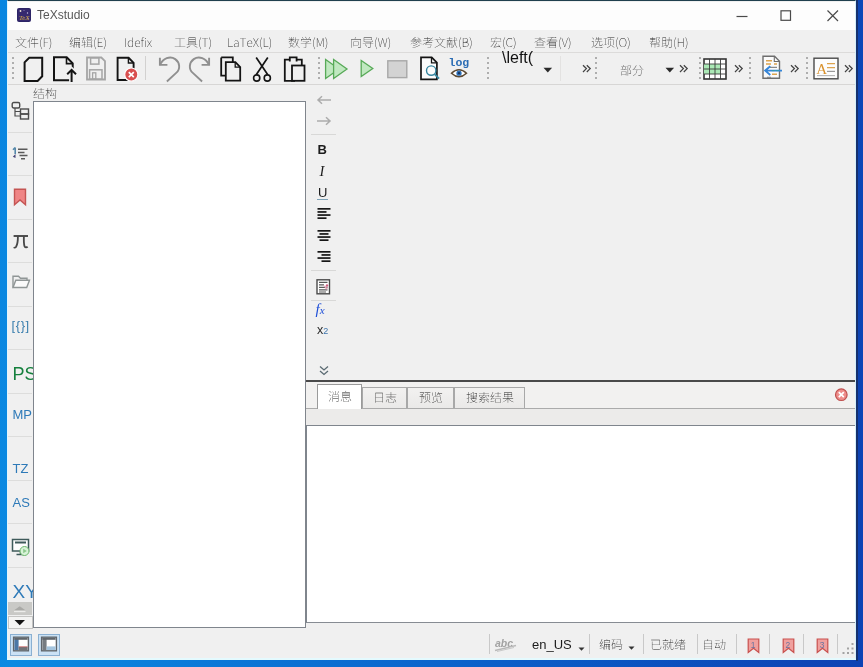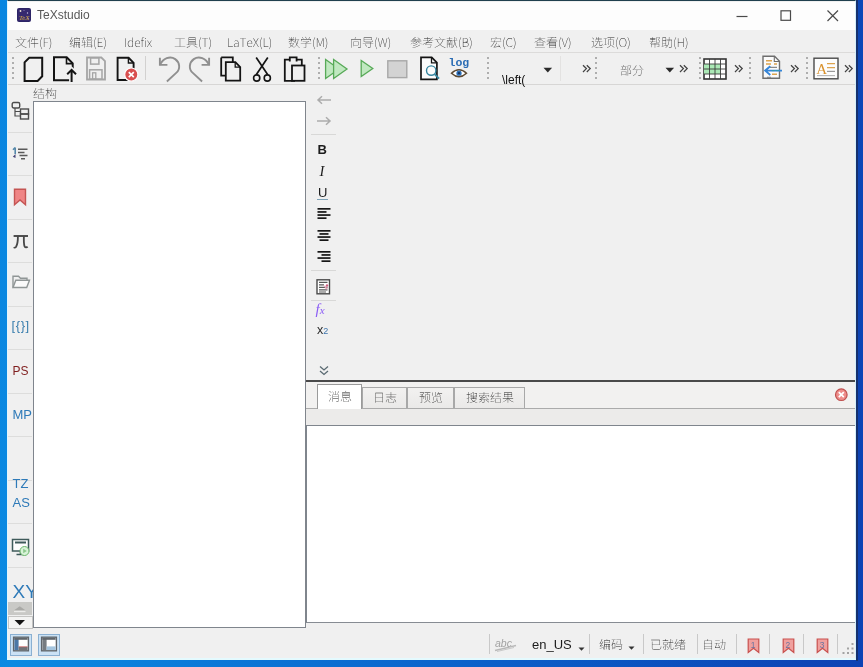--- a/index.html
+++ b/index.html
@@ -131,21 +131,21 @@
 <path d="M13.5 2.6 V7.8 H18.7" fill="none" stroke="#141414" stroke-width="1.3"></path>
 <circle cx="13.2" cy="15.6" r="4.7" fill="none" stroke="#35859f" stroke-width="1.4"></circle>
 <path d="M16.6 19.2 L21 23.6" stroke="#35859f" stroke-width="1.9"></path>
   </svg>
 <div class="a" style="left:448.5px;top:56px;font-family:'Liberation Mono',monospace;font-size:11.5px;font-weight:bold;color:#2a6cb4">log</div>
 <svg class="a" style="left:449px;top:67px" width="22" height="13">
     <path d="M2.5 6.2 Q10 -0.8 17.5 6.2 Q10 13.2 2.5 6.2 Z" fill="#fff" stroke="#5d4a33" stroke-width="1.5"></path>
 <circle cx="10" cy="6.2" r="2.6" fill="#2a6cb4"></circle>
     <circle cx="10" cy="6.2" r="1.1" fill="#14325e"></circle>
   </svg>
-<div class="a" style="left:502px;top:73px;font-size:12px;color:#111">\left(</div>
+<div class="a" style="left:502px;top:49px;font-size:16px;color:#111">\left(</div>
 <svg class="a" style="left:543px;top:66.5px" width="10" height="6">
     <path d="M0.5 0.8 L4.8 5.4 L9.1 0.8 Z" fill="#2b2b2b"></path>
   </svg>
 <div class="a" style="left:559.5px;top:56px;width:1px;height:25px;background:#e3e2e1"></div>
 <svg class="a" style="left:581.5px;top:63.5px" width="11" height="10">
     <path d="M1 1.2 L4.4 4.6 L1 8 M4.8 1.2 L8.2 4.6 L4.8 8" fill="none" stroke="#424242" stroke-width="1.25"></path>
   </svg>
 <div class="a" style="left:619.5px;top:63.2px"><svg width="25.9" height="13.4" viewBox="0 0 25.9 13.4">
       <path transform="translate(0,10.92)" d="M7.74 -9.25L10.8 -9.25L10.8 -8.9L8.09 -8.9L8.09 0.86L7.74 0.86L7.74 -9.25ZM10.75 -9.25L10.82 -9.25L10.9 -9.28L11.14 -9.11Q10.8 -8.3 10.37 -7.34Q9.94 -6.38 9.52 -5.5Q10.42 -4.61 10.73 -3.88Q11.05 -3.16 11.05 -2.51Q11.05 -2.1 10.95 -1.72Q10.85 -1.33 10.58 -1.16Q10.46 -1.08 10.28 -1.03Q10.1 -0.98 9.9 -0.96Q9.65 -0.94 9.35 -0.94Q9.05 -0.95 8.77 -0.96Q8.76 -1.03 8.72 -1.14Q8.69 -1.25 8.63 -1.33Q8.95 -1.3 9.26 -1.29Q9.58 -1.28 9.8 -1.3Q9.96 -1.32 10.1 -1.35Q10.24 -1.38 10.34 -1.44Q10.55 -1.57 10.63 -1.88Q10.7 -2.18 10.69 -2.51Q10.69 -3.13 10.36 -3.83Q10.02 -4.54 9.1 -5.45Q9.34 -5.94 9.57 -6.44Q9.8 -6.94 10.02 -7.42Q10.24 -7.91 10.42 -8.36Q10.61 -8.81 10.75 -9.18L10.75 -9.25ZM1.12 -8.46L6.64 -8.46L6.64 -8.1L1.12 -8.1L1.12 -8.46ZM0.72 -5.2L6.91 -5.2L6.91 -4.85L0.72 -4.85L0.72 -5.2ZM1.96 -7.74L2.28 -7.85Q2.59 -7.3 2.84 -6.65Q3.08 -6.01 3.17 -5.54L2.81 -5.42Q2.72 -5.9 2.48 -6.55Q2.23 -7.19 1.96 -7.74ZM5.62 -7.88L6 -7.76Q5.83 -7.32 5.63 -6.82Q5.44 -6.31 5.23 -5.84Q5.03 -5.36 4.84 -5L4.51 -5.1Q4.7 -5.47 4.91 -5.96Q5.12 -6.46 5.31 -6.97Q5.5 -7.48 5.62 -7.88ZM1.75 -0.26L6.11 -0.26L6.11 0.1L1.75 0.1L1.75 -0.26ZM1.56 -3.52L6.26 -3.52L6.26 0.59L5.9 0.59L5.9 -3.17L1.91 -3.17L1.91 0.71L1.56 0.71L1.56 -3.52ZM3.23 -9.89L3.53 -9.97Q3.74 -9.6 3.94 -9.15Q4.14 -8.7 4.24 -8.4L3.92 -8.27Q3.83 -8.58 3.63 -9.04Q3.43 -9.5 3.23 -9.89ZM14.16 -5.29L21.41 -5.29L21.41 -4.94L14.16 -4.94L14.16 -5.29ZM21.26 -5.29L21.62 -5.29Q21.62 -5.29 21.62 -5.24Q21.62 -5.2 21.62 -5.14Q21.62 -5.09 21.61 -5.05Q21.53 -3.64 21.45 -2.65Q21.37 -1.67 21.28 -1.03Q21.19 -0.4 21.07 -0.04Q20.95 0.31 20.78 0.48Q20.64 0.64 20.47 0.69Q20.29 0.74 20.02 0.74Q19.73 0.76 19.18 0.74Q18.64 0.72 18.04 0.67Q18.02 0.59 18 0.49Q17.98 0.4 17.92 0.31Q18.59 0.37 19.16 0.39Q19.74 0.41 19.94 0.41Q20.34 0.41 20.48 0.28Q20.66 0.1 20.8 -0.47Q20.94 -1.04 21.05 -2.18Q21.17 -3.32 21.26 -5.21L21.26 -5.29ZM16.09 -9.64L16.45 -9.54Q16.06 -8.57 15.52 -7.7Q14.98 -6.83 14.33 -6.1Q13.69 -5.38 12.98 -4.82Q12.96 -4.86 12.9 -4.9Q12.84 -4.94 12.78 -4.99Q12.72 -5.04 12.67 -5.06Q13.4 -5.59 14.05 -6.31Q14.69 -7.02 15.21 -7.87Q15.73 -8.71 16.09 -9.64ZM19.9 -9.66Q20.18 -9.02 20.59 -8.37Q20.99 -7.72 21.46 -7.12Q21.92 -6.52 22.42 -6.03Q22.92 -5.54 23.39 -5.22Q23.34 -5.18 23.29 -5.14Q23.23 -5.09 23.18 -5.03Q23.14 -4.98 23.1 -4.93Q22.63 -5.28 22.14 -5.8Q21.65 -6.31 21.18 -6.93Q20.71 -7.55 20.3 -8.21Q19.88 -8.88 19.58 -9.53L19.9 -9.66ZM16.88 -5.21L17.26 -5.21Q17.14 -4.25 16.9 -3.34Q16.67 -2.42 16.22 -1.61Q15.77 -0.8 15.01 -0.17Q14.26 0.47 13.08 0.88Q13.06 0.84 13.02 0.79Q12.98 0.74 12.94 0.7Q12.9 0.66 12.86 0.62Q14.02 0.24 14.75 -0.38Q15.49 -1 15.92 -1.78Q16.36 -2.56 16.57 -3.43Q16.78 -4.31 16.88 -5.21Z" fill="#222222"></path>
     </svg></div>
@@ -222,23 +222,23 @@
 <svg class="a" style="left:12.5px;top:233.5px" width="17" height="16">
     <path d="M0.6 2 H15" fill="none" stroke="#474747" stroke-width="1.9"></path>
     <path d="M4.9 2 C5 7.2 4.5 10.2 3.1 12.7 C2.5 13.7 1.3 13.9 0.8 13.2" fill="none" stroke="#474747" stroke-width="1.8"></path>
     <path d="M10.9 2 C10.7 6.7 10.8 9.7 11.5 12.2 C11.9 13.6 13.6 13.8 14.6 12.6" fill="none" stroke="#474747" stroke-width="1.8"></path>
   </svg>
 <svg class="a" style="left:11px;top:272px" width="20" height="19">
     <path d="M2 15.5 V4.2 H7.5 L9.5 6.2 H16 V8.2" fill="none" stroke="#909696" stroke-width="1.4"></path>
 <path d="M2 15.5 L4.8 8.2 H18.5 L15.7 15.5 Z" fill="#fafafa" stroke="#909696" stroke-width="1.4"></path>
   </svg>
 <div class="a" style="left:11.5px;top:317.5px;font-size:13px;letter-spacing:0.6px;color:#3b7fae">[{}]</div>
-<div class="a" style="left:12.5px;top:363.8px;font-size:12px;color:#7f1d1d">PS</div>
+<div class="a" style="left:12.5px;top:363.8px;font-size:18px;color:#15803d">PS</div>
 <div class="a" style="left:12.5px;top:407.3px;font-size:13px;color:#2e7ab8">MP</div>
-<div class="a" style="left:12.5px;top:476px;font-size:13px;color:#2e7ab8">TZ</div>
+<div class="a" style="left:12.5px;top:461px;font-size:13px;color:#2e7ab8">TZ</div>
 <div class="a" style="left:12.5px;top:494.6px;font-size:13px;color:#2e7ab8">AS</div>
 <svg class="a" style="left:11px;top:538px" width="20" height="19">
     <rect x="1.5" y="1.5" width="16" height="11.5" fill="#fdfdfd" stroke="#3e5a5a" stroke-width="1.5"></rect>
 <path d="M4 4.5 H15" stroke="#3e5a5a" stroke-width="2"></path>
 <path d="M9.5 13 V16 M5.5 16.5 H13.5" stroke="#3e5a5a" stroke-width="1.5"></path>
 <circle cx="13.5" cy="13" r="4.5" fill="#d8f3d8" stroke="#6cb86c" stroke-width="1"></circle>
 <path d="M12.2 10.8 V15.2 L15.8 13 Z" fill="#8cc88c"></path>
   </svg>
 <div class="a" style="left:12.5px;top:580.8px;font-size:19px;color:#2e7ab8">XY</div>
 <div class="a" style="left:8px;top:601.5px;width:23.5px;height:13.5px;background:#c9c9c6"></div>
@@ -284,21 +284,21 @@
     <rect x="4.5" y="9.3" width="9" height="1.7" fill="#161616"></rect>
   </svg>
 <div class="a" style="left:311px;top:270px;width:25px;height:1px;background:#d8d8d7"></div>
 <svg class="a" style="left:316px;top:279px" width="15" height="16">
     <rect x="1" y="0.8" width="12.5" height="14" fill="#fff" stroke="#4a4a4a" stroke-width="1.4"></rect>
 <path d="M3 3.4 H11.5 M3 5.9 H8 M3 8.4 H11.5 M3 10.9 H11.5 M3 13 H10" stroke="#5a5a5a" stroke-width="1.1"></path>
 <path d="M7 5.5 L12 9.5 L10 10.5 Z" fill="#e8a0b8"></path>
     <circle cx="11" cy="6.5" r="1.2" fill="#d06080"></circle>
   </svg>
 <div class="a" style="left:311px;top:300px;width:25px;height:1px;background:#d8d8d7"></div>
-<div class="a" style="left:315.5px;top:301px;font-family:'Liberation Serif',serif;font-size:15px;font-style:italic;color:#8b5cf6">f<span style="font-size:11px">x</span></div>
+<div class="a" style="left:315.5px;top:301px;font-family:'Liberation Serif',serif;font-size:15px;font-style:italic;color:#1d4ed8">f<span style="font-size:11px">x</span></div>
 <div class="a" style="left:317px;top:323px;font-size:12.5px;color:#2b2b2b">x<span style="font-size:9px;color:#3f76ad">2</span></div>
 <svg class="a" style="left:317.5px;top:365px" width="12" height="12">
     <path d="M2 1.5 L6 5 L10 1.5 M2 6 L6 9.5 L10 6" fill="none" stroke="#5a6a72" stroke-width="1.3"></path>
   </svg>
 <div class="a" style="left:306px;top:380.3px;width:548.5px;height:1.3px;background:#4a4a4a"></div>
 <div class="a" style="left:306px;top:381.6px;width:548.5px;height:26.9px;background:#f2f1f0"></div>
 <div class="a" style="left:306px;top:407.6px;width:548.5px;height:1px;background:#ababab"></div>
 <div class="a" style="left:361.8px;top:387px;width:45.5px;height:21px;background:linear-gradient(#f2f1f0,#eae9e8);border:1px solid #a8a8a8;border-bottom:none;box-sizing:border-box"></div>
 <div class="a" style="left:372.5px;top:390.8px"><svg width="25.8" height="13.4" viewBox="0 0 25.8 13.4">
       <path transform="translate(0,10.92)" d="M2.39 -9.06L9.74 -9.06L9.74 0.62L9.38 0.62L9.38 -8.7L2.75 -8.7L2.75 0.72L2.39 0.72L2.39 -9.06ZM2.6 -4.78L9.54 -4.78L9.54 -4.43L2.6 -4.43L2.6 -4.78ZM2.58 -0.41L9.58 -0.41L9.58 -0.06L2.58 -0.06L2.58 -0.41ZM12.72 -7.99L23.32 -7.99L23.32 -7.63L12.72 -7.63L12.72 -7.99ZM13.49 -5.06L22.6 -5.06L22.6 -4.7L13.49 -4.7L13.49 -5.06ZM17.8 -9.97L18.16 -9.97L18.16 -4.79L17.8 -4.79L17.8 -9.97ZM15.37 -3.01L15.73 -3.01L15.73 -0.11Q15.73 0.14 15.91 0.23Q16.09 0.32 16.72 0.32Q16.84 0.32 17.15 0.32Q17.46 0.32 17.87 0.32Q18.28 0.32 18.69 0.32Q19.1 0.32 19.44 0.32Q19.78 0.32 19.94 0.32Q20.3 0.32 20.48 0.21Q20.66 0.1 20.74 -0.26Q20.81 -0.61 20.83 -1.33Q20.88 -1.3 20.95 -1.26Q21.01 -1.22 21.08 -1.21Q21.14 -1.19 21.19 -1.16Q21.16 -0.42 21.05 -0.02Q20.95 0.38 20.7 0.53Q20.45 0.68 19.96 0.68Q19.87 0.68 19.55 0.68Q19.22 0.68 18.79 0.68Q18.35 0.68 17.91 0.68Q17.47 0.68 17.15 0.68Q16.84 0.68 16.76 0.68Q16.22 0.68 15.92 0.62Q15.62 0.56 15.5 0.4Q15.37 0.23 15.37 -0.11L15.37 -3.01ZM16.64 -3.89L16.91 -4.1Q17.4 -3.82 17.92 -3.46Q18.44 -3.1 18.89 -2.74Q19.34 -2.38 19.63 -2.06L19.37 -1.8Q19.09 -2.11 18.64 -2.48Q18.19 -2.86 17.67 -3.23Q17.15 -3.6 16.64 -3.89ZM21.14 -2.88L21.47 -3Q21.82 -2.5 22.15 -1.9Q22.49 -1.3 22.76 -0.74Q23.04 -0.18 23.18 0.23L22.84 0.38Q22.69 -0.04 22.42 -0.6Q22.15 -1.16 21.82 -1.76Q21.49 -2.36 21.14 -2.88ZM14.09 -2.87L14.4 -2.76Q14.27 -2.28 14.07 -1.72Q13.87 -1.15 13.62 -0.62Q13.37 -0.08 13.06 0.31L12.73 0.16Q13.06 -0.24 13.31 -0.77Q13.56 -1.3 13.76 -1.85Q13.96 -2.41 14.09 -2.87Z" fill="#1c1c1c"></path>
@@ -338,21 +338,21 @@
 <rect x="8.6" y="12.4" width="9" height="3.6" fill="#a3c4de"></rect>
   </svg>
 <div class="sep" style="left:489px;top:634px;height:20px"></div>
 <div class="sep" style="left:589px;top:634px;height:20px"></div>
 <div class="sep" style="left:642.5px;top:634px;height:20px"></div>
 <div class="sep" style="left:697px;top:634px;height:20px"></div>
 <div class="sep" style="left:736px;top:634px;height:20px"></div>
 <div class="sep" style="left:768.5px;top:634px;height:20px"></div>
 <div class="sep" style="left:802.5px;top:634px;height:20px"></div>
 <div class="sep" style="left:837px;top:634px;height:20px"></div>
-<div class="a" style="left:495px;top:636.5px;font-size:10.5px;font-style:italic;font-weight:normal;color:#a2a2a2">abc</div>
+<div class="a" style="left:495px;top:636.5px;font-size:10.5px;font-style:italic;font-weight:bold;color:#a2a2a2">abc</div>
 <svg class="a" style="left:493px;top:635px" width="26" height="18">
     <path d="M2 15.5 L23 10.5" stroke="#b8b8b8" stroke-width="1.4"></path>
     <path d="M4 16.5 L21 12.5" stroke="#c8c8c8" stroke-width="1"></path>
   </svg>
 <div class="a" style="left:532px;top:637px;font-size:13px;color:#1c1c1c">en_US</div>
 <svg class="a" style="left:578px;top:646.5px" width="8" height="5">
     <path d="M0.5 0.5 L3.5 3.8 L6.5 0.5 Z" fill="#333"></path>
   </svg>
 <div class="a" style="left:598.5px;top:637.2px"><svg width="25.7" height="13.4" viewBox="0 0 25.7 13.4">
       <path transform="translate(0,10.92)" d="M0.83 -2.34Q0.82 -2.39 0.79 -2.47Q0.77 -2.54 0.74 -2.62Q0.72 -2.7 0.7 -2.75Q0.85 -2.77 1.05 -3Q1.25 -3.23 1.51 -3.56Q1.64 -3.73 1.91 -4.12Q2.18 -4.5 2.53 -5.02Q2.87 -5.54 3.22 -6.15Q3.58 -6.76 3.86 -7.37L4.22 -7.2Q3.77 -6.35 3.26 -5.52Q2.76 -4.69 2.23 -3.95Q1.7 -3.2 1.16 -2.6L1.16 -2.59Q1.16 -2.59 1.12 -2.57Q1.07 -2.54 1 -2.51Q0.92 -2.47 0.88 -2.43Q0.83 -2.39 0.83 -2.34ZM0.83 -2.34L0.83 -2.68L1.09 -2.87L4 -3.47Q4 -3.38 4.01 -3.29Q4.02 -3.2 4.03 -3.14Q3.01 -2.92 2.4 -2.77Q1.79 -2.63 1.48 -2.55Q1.16 -2.47 1.03 -2.42Q0.9 -2.38 0.83 -2.34ZM0.76 -5.18Q0.74 -5.23 0.72 -5.31Q0.7 -5.39 0.67 -5.47Q0.65 -5.54 0.62 -5.59Q0.76 -5.62 0.91 -5.83Q1.07 -6.05 1.26 -6.37Q1.36 -6.53 1.55 -6.89Q1.75 -7.25 2 -7.74Q2.26 -8.23 2.5 -8.8Q2.74 -9.36 2.93 -9.92L3.31 -9.78Q3 -8.99 2.64 -8.21Q2.28 -7.43 1.89 -6.73Q1.5 -6.02 1.09 -5.46L1.09 -5.45Q1.09 -5.45 1.04 -5.42Q1 -5.4 0.92 -5.36Q0.85 -5.32 0.8 -5.27Q0.76 -5.23 0.76 -5.18ZM0.76 -5.18L0.76 -5.52L1.02 -5.68L3.22 -5.95Q3.2 -5.88 3.21 -5.78Q3.22 -5.69 3.22 -5.63Q2.46 -5.52 2 -5.45Q1.54 -5.38 1.28 -5.33Q1.03 -5.28 0.92 -5.25Q0.82 -5.22 0.76 -5.18ZM0.64 -0.46Q1.3 -0.67 2.2 -1Q3.11 -1.33 4.09 -1.67L4.14 -1.34Q3.23 -1.01 2.33 -0.68Q1.44 -0.36 0.74 -0.11L0.64 -0.46ZM7.45 -4.55L7.8 -4.55L7.8 0.42L7.45 0.42L7.45 -4.55ZM9.02 -4.56L9.37 -4.56L9.37 0.41L9.02 0.41L9.02 -4.56ZM10.64 -4.82L11 -4.82L11 0.32Q11 0.48 10.96 0.57Q10.92 0.66 10.79 0.71Q10.67 0.76 10.46 0.77Q10.25 0.78 9.9 0.78Q9.89 0.71 9.85 0.61Q9.82 0.52 9.77 0.44Q10.04 0.46 10.24 0.46Q10.44 0.46 10.51 0.46Q10.64 0.44 10.64 0.32L10.64 -4.82ZM5.11 -8.59L5.46 -8.59L5.46 -6Q5.46 -5.29 5.42 -4.46Q5.38 -3.62 5.26 -2.74Q5.14 -1.86 4.9 -1Q4.66 -0.14 4.27 0.61Q4.25 0.58 4.19 0.53Q4.13 0.49 4.07 0.45Q4.02 0.41 3.97 0.4Q4.36 -0.34 4.58 -1.16Q4.81 -1.99 4.93 -2.84Q5.04 -3.7 5.08 -4.51Q5.11 -5.32 5.11 -6L5.11 -8.59ZM5.29 -8.59L10.96 -8.59L10.96 -6.16L5.29 -6.16L5.29 -6.5L10.6 -6.5L10.6 -8.23L5.29 -8.23L5.29 -8.59ZM5.68 -4.81L10.87 -4.81L10.87 -4.46L6.02 -4.46L6.02 0.76L5.68 0.76L5.68 -4.81ZM5.92 -2.21L10.85 -2.21L10.85 -1.86L5.92 -1.86L5.92 -2.21ZM7.44 -9.91L7.73 -10.02Q7.97 -9.68 8.18 -9.26Q8.39 -8.84 8.48 -8.53L8.16 -8.4Q8.08 -8.71 7.87 -9.14Q7.67 -9.56 7.44 -9.91ZM22.8 -4.64L23.16 -4.64Q23.16 -4.64 23.16 -4.6Q23.16 -4.56 23.16 -4.51Q23.16 -4.45 23.15 -4.4Q23 -2.75 22.85 -1.74Q22.69 -0.73 22.52 -0.2Q22.34 0.34 22.13 0.54Q22 0.67 21.84 0.73Q21.68 0.78 21.43 0.78Q21.23 0.78 20.84 0.77Q20.45 0.77 20 0.73Q19.99 0.65 19.97 0.55Q19.94 0.44 19.9 0.36Q20.39 0.41 20.8 0.42Q21.22 0.43 21.37 0.43Q21.54 0.44 21.65 0.42Q21.76 0.4 21.83 0.31Q22.03 0.13 22.19 -0.39Q22.36 -0.91 22.51 -1.92Q22.66 -2.93 22.8 -4.56L22.8 -4.64ZM17.38 -9.17L21.88 -9.17L21.88 -8.81L17.38 -8.81L17.38 -9.17ZM17.95 -7.78L18.29 -7.74Q18.25 -7.2 18.19 -6.56Q18.12 -5.93 18.05 -5.33Q17.99 -4.74 17.92 -4.31L17.58 -4.31Q17.65 -4.75 17.72 -5.36Q17.78 -5.96 17.85 -6.61Q17.92 -7.25 17.95 -7.78ZM17.69 -4.64L22.93 -4.64L22.93 -4.3L17.69 -4.3L17.69 -4.64ZM16.81 -2.3L21.7 -2.3L21.7 -1.96L16.81 -1.96L16.81 -2.3ZM21.67 -9.17L21.71 -9.17L21.78 -9.2L22.02 -9.16Q21.98 -8.7 21.92 -8.1Q21.86 -7.5 21.79 -6.85Q21.71 -6.19 21.63 -5.55Q21.55 -4.91 21.47 -4.37L21.13 -4.39Q21.2 -4.93 21.29 -5.58Q21.37 -6.23 21.44 -6.89Q21.52 -7.55 21.58 -8.12Q21.64 -8.7 21.67 -9.1L21.67 -9.17ZM12.7 -9.22L16.62 -9.22L16.62 -8.87L12.7 -8.87L12.7 -9.22ZM13.7 -5.57L16.19 -5.57L16.19 -0.72L13.7 -0.72L13.7 -1.07L15.84 -1.07L15.84 -5.21L13.7 -5.21L13.7 -5.57ZM14.39 -9.08L14.76 -9.02Q14.56 -7.9 14.27 -6.86Q13.99 -5.82 13.62 -4.93Q13.25 -4.04 12.76 -3.35Q12.73 -3.38 12.67 -3.43Q12.61 -3.47 12.55 -3.51Q12.49 -3.55 12.44 -3.58Q13.19 -4.57 13.66 -6.01Q14.12 -7.45 14.39 -9.08ZM13.54 -5.57L13.88 -5.57L13.88 0.31L13.54 0.31L13.54 -5.57Z" fill="#1c1c1c"></path>

